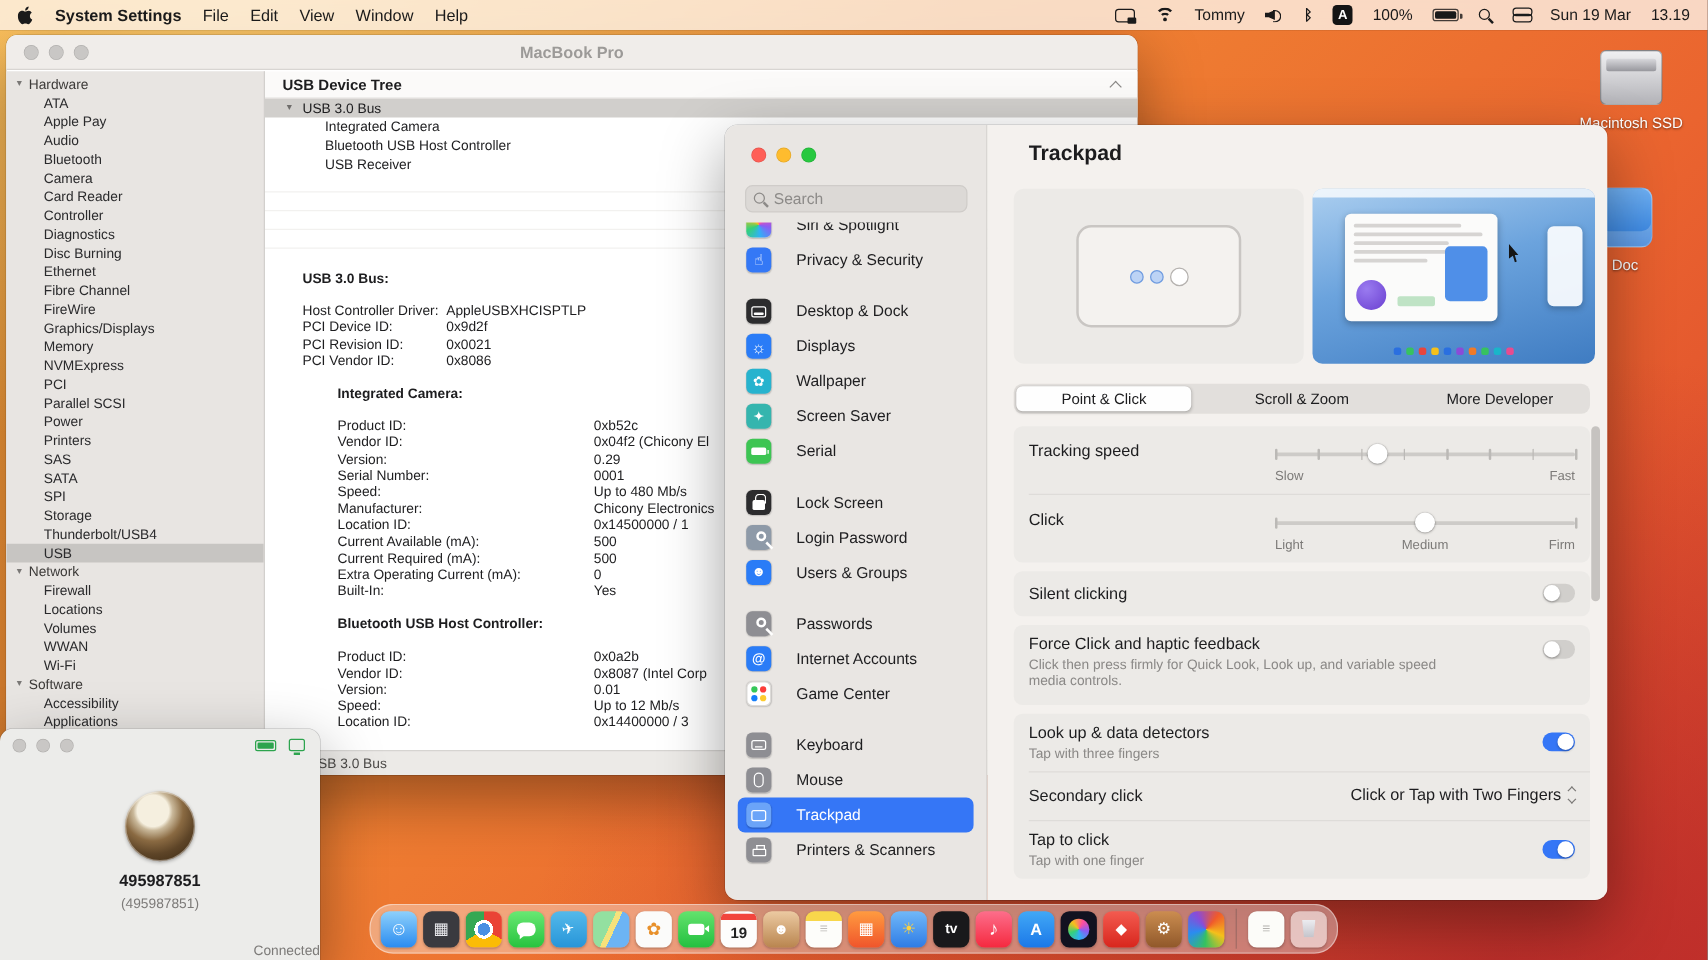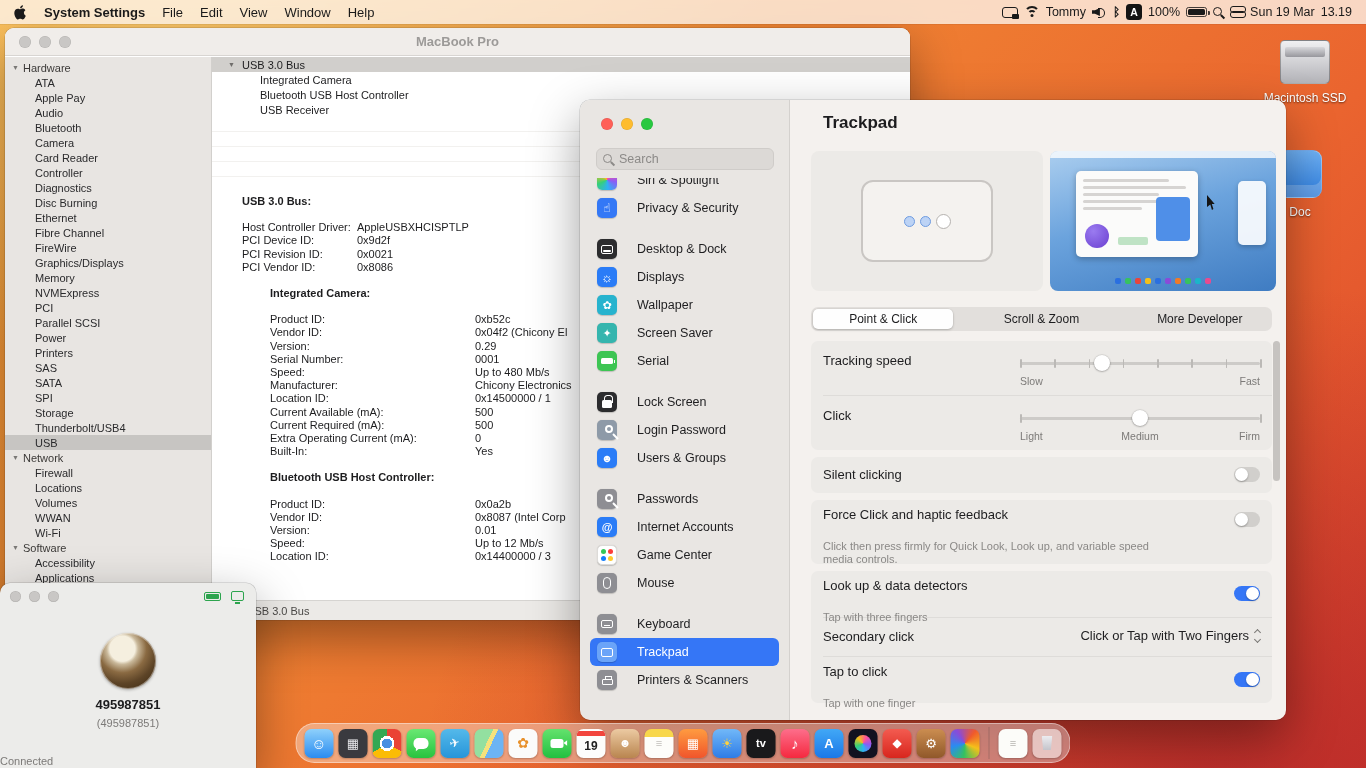--- a/index.html
+++ b/index.html
@@ -8,21 +8,21 @@
  background:
   radial-gradient(1000px 600px at 12% 0%, rgba(255,206,110,.9), rgba(255,206,110,0) 60%),
   radial-gradient(1200px 750px at 88% 100%, rgba(160,25,40,.55), rgba(160,25,40,0) 65%),
   linear-gradient(135deg,#f6a63c 0%,#f08432 38%,#ea642f 68%,#d8402c 100%);}
 
 .menubar{position:absolute;top:0;left:0;right:0;height:24px;background:rgba(252,243,233,.8);
  backdrop-filter:blur(16px);display:flex;align-items:center;padding:0 14px;font-size:13px;color:#1a1a1a;z-index:50;
  box-shadow:0 .5px 0 rgba(0,0,0,.12)}
 .mb-left{display:flex;align-items:center;gap:17px}
 .mb-app{font-weight:700}
-.mb-right{margin-left:auto;display:flex;align-items:center;gap:6px;font-size:12.5px}
+.mb-right{margin-left:auto;display:flex;align-items:center;gap:16px;font-size:12.5px}
 .mb-disp{width:16px;height:11px;border:1.5px solid #1a1a1a;border-radius:3px;position:relative}
 .mb-disp::after{content:"";position:absolute;right:-2px;bottom:-2px;width:7px;height:5px;background:#1a1a1a;border-radius:1px}
 .mb-wifi{width:16px;height:12px;position:relative}
 .mb-wifi i{position:absolute;left:50%;transform:translateX(-50%);border:2px solid transparent;border-top-color:#1a1a1a;border-radius:50%}
 .mb-wifi .w1{top:0;width:16px;height:16px}
 .mb-wifi .w2{top:4px;width:9px;height:9px}
 .mb-wifi .w3{top:8px;width:3px;height:3px;background:#1a1a1a;border:none}
 .mb-vol{position:relative;width:15px;height:12px}
 .mb-vol::before{content:"";position:absolute;left:0;top:2px;width:8px;height:8px;background:#1a1a1a;
  clip-path:polygon(0 28%,38% 28%,100% 0,100% 100%,38% 72%,0 72%)}
@@ -76,21 +76,21 @@
 .sh-ics{position:absolute;right:12px;top:8px;display:flex;gap:10px;align-items:center}
 .sbat{width:17px;height:9px;border:1.2px solid #2da44e;border-radius:2px;position:relative}
 .sbat::before{content:"";position:absolute;inset:1px;background:#2da44e;border-radius:1px}
 .sdsp{width:13px;height:10px;border:1.5px solid #2da44e;border-radius:2px;position:relative}
 .sdsp::after{content:"";position:absolute;left:3px;right:3px;bottom:-3.5px;height:1.5px;background:#2da44e}
 .ava{position:absolute;left:50%;top:50px;transform:translateX(-50%);width:56px;height:56px;border-radius:50%;
  background:radial-gradient(circle at 40% 28%,#f5efdf 0 24%,#c9b89a 30%,#8a6a42 46%,#5d4427 66%,#35240f 100%);
  box-shadow:0 1px 3px rgba(0,0,0,.3), inset 0 0 0 1px rgba(255,255,255,.4)}
 .sh-name{position:absolute;top:114px;width:100%;text-align:center;font-weight:700;font-size:13px;color:#1c1c1e}
 .sh-sub{position:absolute;top:134px;width:100%;text-align:center;font-size:11px;color:#7c7a78}
-.sh-status{position:absolute;top:172px;width:100%;text-align:left;font-size:11px;color:#7c7a78}
+.sh-status{position:absolute;top:172px;width:100%;text-align:right;font-size:11px;color:#7c7a78}
 
 .st{left:580px;top:100px;width:706px;height:620px;z-index:30;display:flex;border-radius:10px;overflow:hidden}
 .st-side{width:210px;background:#e9e6e3;border-right:1px solid #d4d1ce;position:relative;flex:none}
 .st-side .tl{position:absolute;left:21px;top:18px}
 .search{position:absolute;left:16px;top:48px;width:178px;height:22px;background:#dcd9d6;border:1px solid #cfccc9;border-radius:6px;display:flex;align-items:center;padding:0 6px;gap:5px}
 .search input{border:none;background:transparent;outline:none;font-size:12.5px;color:#333;width:100%}
 .search input::placeholder{color:#8c8a88}
 .slist{position:absolute;left:10px;right:10px;top:78px;bottom:0;overflow:hidden}
 .sr{display:flex;align-items:center;gap:20px;height:28px;padding:0 7px;border-radius:6px;font-size:12.5px;color:#1e1e20}
 .sr.first{margin-top:-12px}
@@ -155,21 +155,21 @@
 .tabs{position:absolute;left:21px;top:207px;width:461px;height:24px;background:#e2dfdc;border-radius:7px;display:flex;padding:2px;gap:18px}
 .tab{flex:1;display:flex;align-items:center;justify-content:center;font-size:12px;color:#1d1d1f;border-radius:5px}
 .selT{background:#fefefe;box-shadow:0 1px 2.5px rgba(0,0,0,.2),0 0 0 .5px rgba(0,0,0,.05)}
 .stset{position:absolute;left:21px;top:241px;width:461px}
 .card{background:#eceae7;border-radius:7px;margin-bottom:7px;position:relative}
 .sep{height:1px;background:#dedcd9;margin-left:12px}
 .row{position:relative;padding-left:12px}
 .h54{height:54px}.h36{height:36px}.h64{height:64px}.h46{height:46px}.h38{height:38px}
 .r-label{font-size:13px;color:#1d1d1f;padding-top:12px;display:inline-block}
 .r-lab7{padding-top:7px}
-.r-desc{font-size:11px;color:#8a8886;margin-top:17px;width:350px;line-height:13px}
+.r-desc{font-size:11px;color:#8a8886;margin-top:2px;width:350px;line-height:13px}
 .slider{position:absolute;right:12px;top:14px;width:240px;height:16px}
 .trk{position:absolute;left:0;right:0;top:7px;height:3px;background:#cdcbc8;border-radius:2px}
 .tick{position:absolute;top:4px;width:1.5px;height:9px;background:#bbb9b6;border-radius:1px}
 .thumb{position:absolute;top:0;width:16px;height:16px;margin-left:-8px;border-radius:50%;background:#fff;
  box-shadow:0 .5px 2px rgba(0,0,0,.38),0 0 0 .5px rgba(0,0,0,.07)}
 .slbl{position:absolute;right:12px;top:34px;width:240px;height:12px;font-size:10.5px;color:#7c7a78}
 .sl-min{position:absolute;left:0}.sl-max{position:absolute;right:0}.sl-mid{position:absolute;left:50%;transform:translateX(-50%)}
 .tgl{position:absolute;right:12px;width:26px;height:15px;border-radius:8px;background:#d1cfcc}
 .tgl::after{content:"";position:absolute;width:13px;height:13px;border-radius:50%;background:#fff;top:1px;left:1px;box-shadow:0 1px 2px rgba(0,0,0,.3)}
 .tgl.on{background:#3576f6}
@@ -289,20 +289,24 @@
       <div class="s-sec">
           <span class="s-tw">▼</span>
           <span>Software</span>
         </div>
       <div class="s-it">Accessibility</div>
       <div class="s-it">Applications</div>
       <div class="s-it">Developer</div>
 
     </div>
     <div class="si-content">
+      <div class="tree-head">
+        <span>USB Device Tree</span>
+        <i class="chev-up"></i>
+      </div>
       <div class="t-row t-sel">
         <span class="t-dis">▼</span>
         <span>USB 3.0 Bus</span>
       </div>
       <div class="t-row t-child">Integrated Camera</div>
       <div class="t-row t-child">Bluetooth USB Host Controller</div>
       <div class="t-row t-child">USB Receiver</div>
       <div class="t-empty"></div>
       <div class="t-empty"></div>
       <div class="t-empty"></div>
@@ -435,31 +439,31 @@
         <div class="sr">
           <span class="si-icn i11">@</span>
           <span>Internet Accounts</span>
         </div>
         <div class="sr">
           <span class="si-icn i12">
               <i class="gcd"></i>
             </span>
           <span>Game Center</span>
         </div>
-        <div class="sr">
-          <span class="si-icn i14">
-              <i class="mse"></i>
-            </span>
-          <span>Mouse</span>
-        </div>
         <div class="sr gap">
           <span class="si-icn i13">
               <i class="kbd"></i>
             </span>
           <span>Keyboard</span>
+        </div>
+        <div class="sr">
+          <span class="si-icn i14">
+              <i class="mse"></i>
+            </span>
+          <span>Mouse</span>
         </div>
         <div class="sr sel">
           <span class="si-icn i15">
               <i class="tpd"></i>
             </span>
           <span>Trackpad</span>
         </div>
         <div class="sr">
           <span class="si-icn i16">
               <i class="prn"></i>

